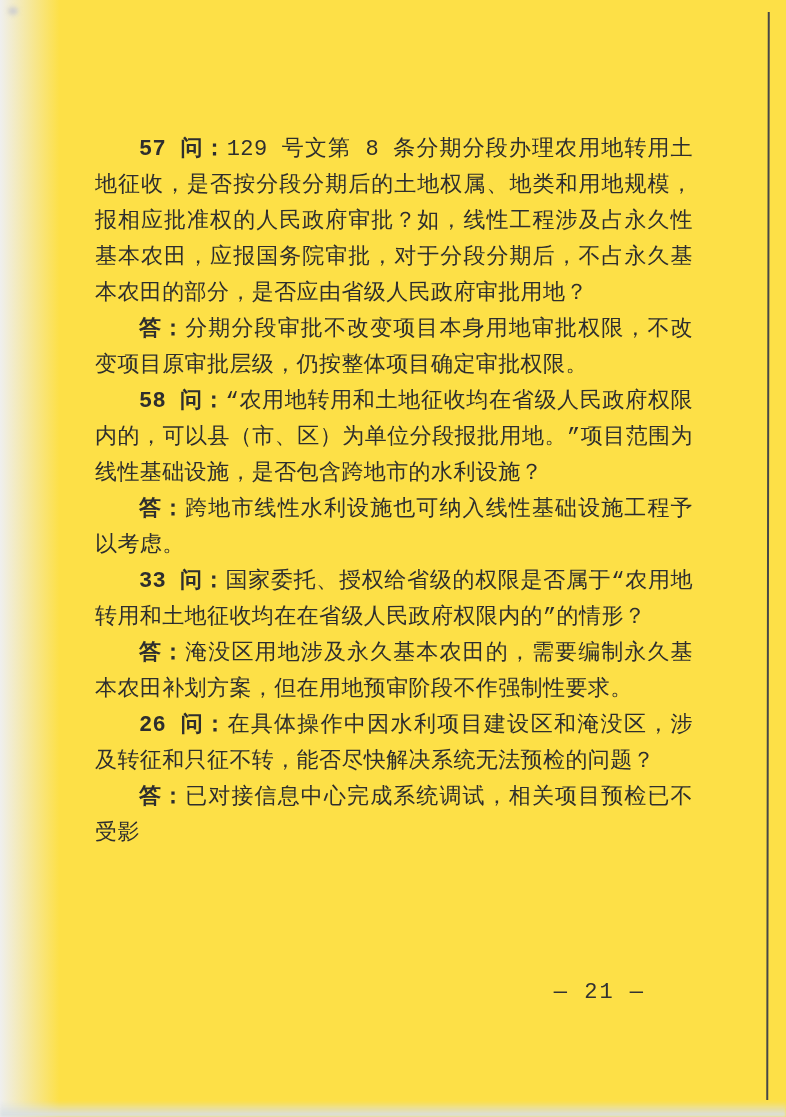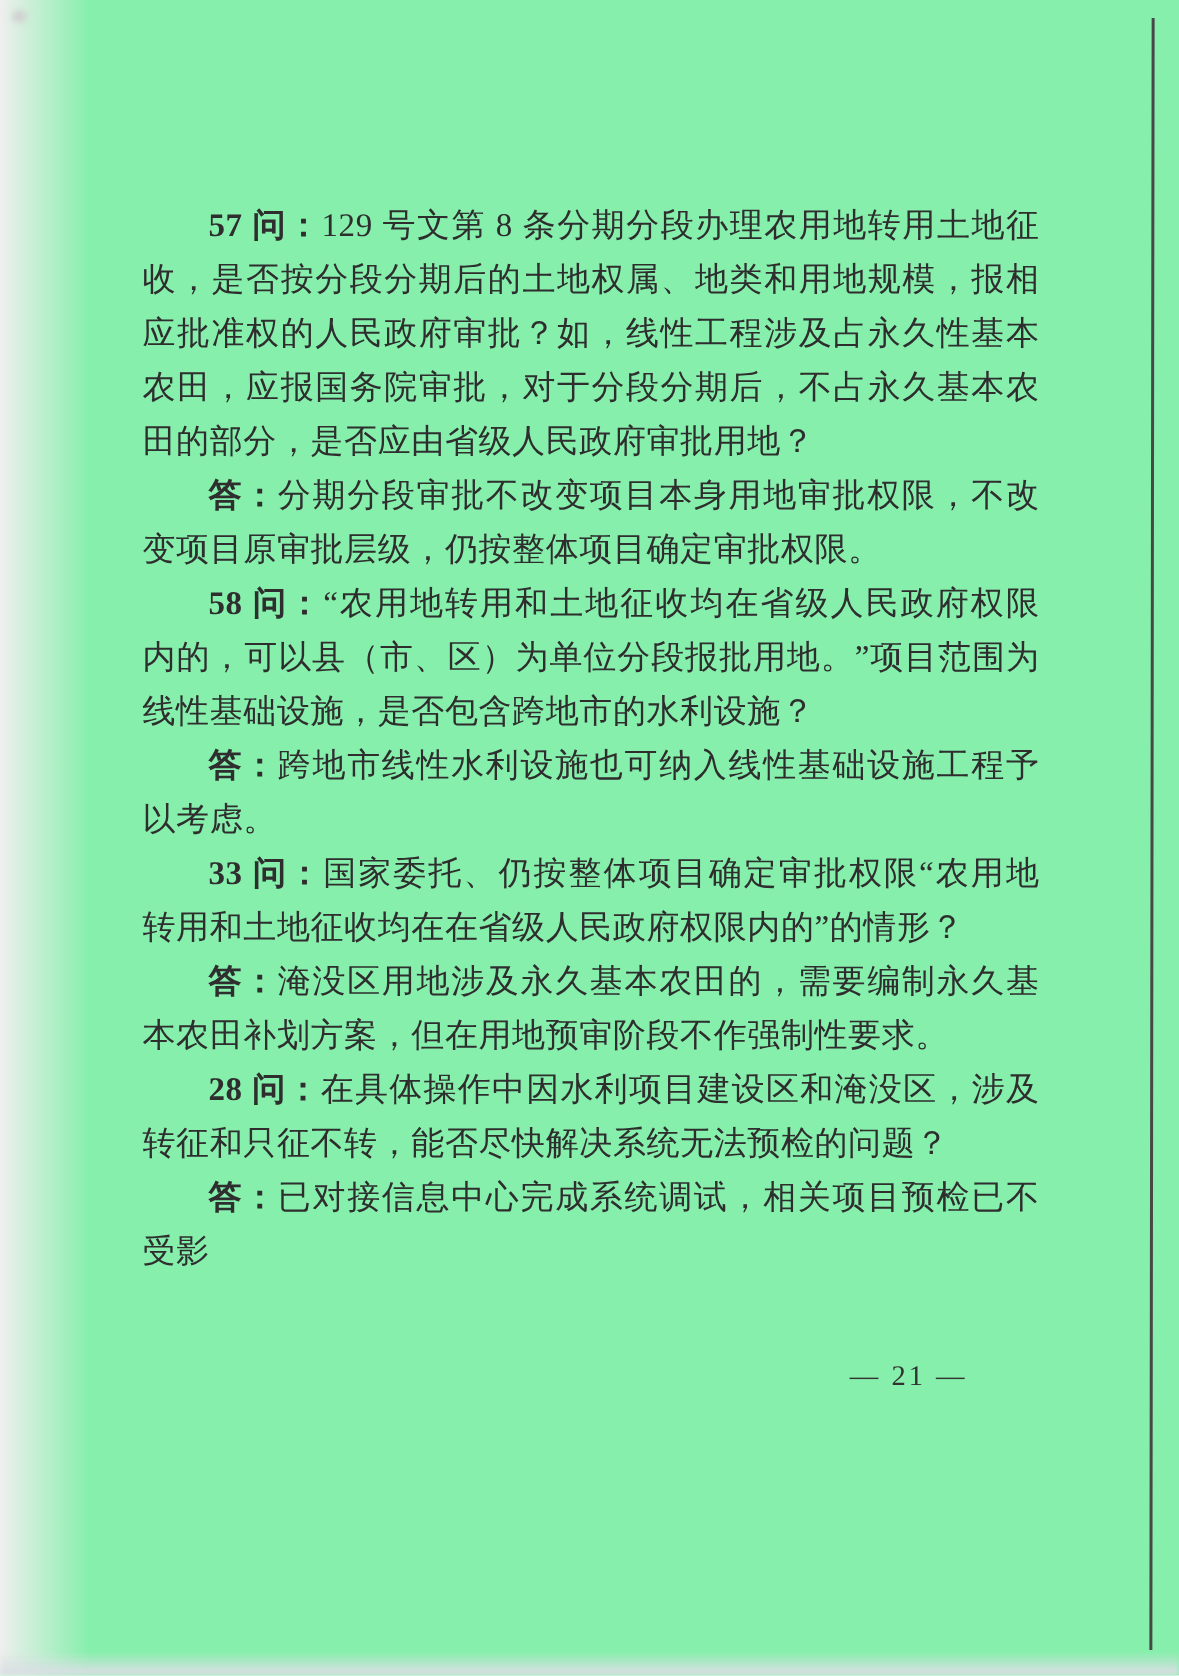--- a/index.html
+++ b/index.html
@@ -10,21 +10,22 @@
   body {
     width: 786px;
     height: 1117px;
     position: relative;
     overflow: hidden;
     font-family: "Liberation Serif", "DejaVu Serif", serif;
   }
   .page {
     position: absolute;
     inset: 0;
-    background: #86efac;
+    background: #fde047;
+    font-family: Liberation Mono, monospace;
   }
   
   .edge-left {
     position: absolute;
     left: 0; top: 0;
     width: 70px; height: 100%;
     background: linear-gradient(to right, #efefee 0%, rgba(240,240,240,0) 85%);
     pointer-events: none;
   }
   
@@ -69,44 +70,44 @@
   .content p {
     margin: 0;
     padding: 0;
     text-indent: 2em;
   }
   .q-label {
     font-weight: 700;
   }
   .page-number {
     position: absolute;
-    top: 907px;
+    top: 980px;
     right: 141px;
     color: #323232;
-    font-size: 19px;
+    font-size: 22px;
     letter-spacing: 2px;
     white-space: nowrap;
   }
 </style>
 </head>
 <body>
 
 <div class="page">
 
   <div class="edge-left"></div>
   <div class="speck"></div>
 
   <div class="content">
     <p><span class="q-label">57 问：</span><span>129 号文第 8 条分期分段办理农用地转用土地征收，是否按分段分期后的土地权属、地类和用地规模，报相应批准权的人民政府审批？如，线性工程涉及占永久性基本农田，应报国务院审批，对于分段分期后，不占永久基本农田的部分，是否应由省级人民政府审批用地？</span></p>
     <p><span class="q-label">答：</span><span>分期分段审批不改变项目本身用地审批权限，不改变项目原审批层级，仍按整体项目确定审批权限。</span></p>
     <p><span class="q-label">58 问：</span><span>“农用地转用和土地征收均在省级人民政府权限内的，可以县（市、区）为单位分段报批用地。”项目范围为线性基础设施，是否包含跨地市的水利设施？</span></p>
     <p><span class="q-label">答：</span><span>跨地市线性水利设施也可纳入线性基础设施工程予以考虑。</span></p>
-    <p><span class="q-label">33 问：</span><span>国家委托、仍按整体项目确定审批权限“农用地转用和土地征收均在在省级人民政府权限内的”的情形？</span></p>
+    <p><span class="q-label">33 问：</span><span>国家委托、授权给省级的权限是否属于“农用地转用和土地征收均在在省级人民政府权限内的”的情形？</span></p>
     <p><span class="q-label">答：</span><span>淹没区用地涉及永久基本农田的，需要编制永久基本农田补划方案，但在用地预审阶段不作强制性要求。</span></p>
-    <p><span class="q-label">28 问：</span><span>在具体操作中因水利项目建设区和淹没区，涉及转征和只征不转，能否尽快解决系统无法预检的问题？</span></p>
+    <p><span class="q-label">26 问：</span><span>在具体操作中因水利项目建设区和淹没区，涉及转征和只征不转，能否尽快解决系统无法预检的问题？</span></p>
     <p><span class="q-label">答：</span><span>已对接信息中心完成系统调试，相关项目预检已不受影</span></p>
   </div>
 
   <div class="page-number">— 21 —</div>
 
   <div class="scan-line"></div>
   <div class="edge-bottom"></div>
 
 </div>
 

